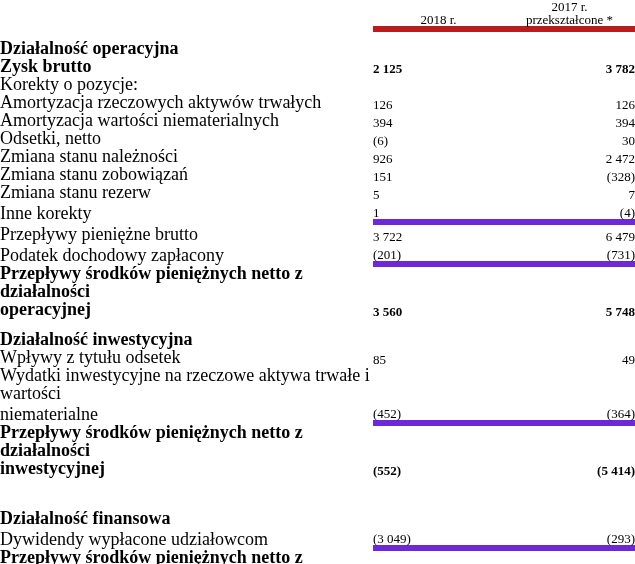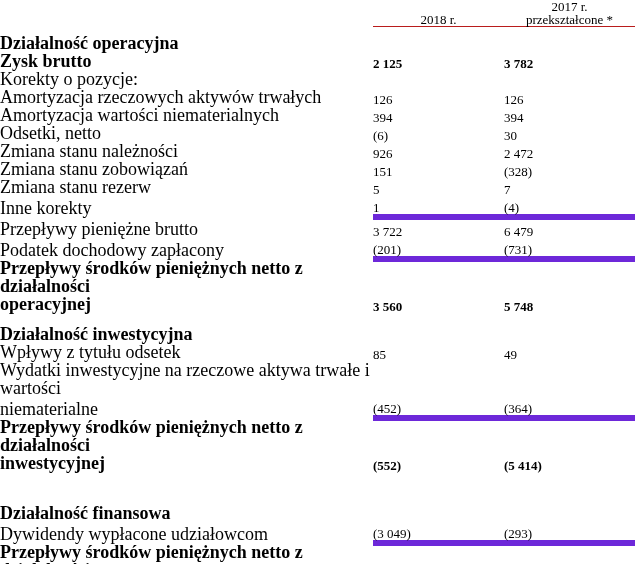--- a/index.html
+++ b/index.html
@@ -42,35 +42,35 @@
     font-size: 18px;
     text-align: left;
   }
   .num {
     padding-right: 28px;
     font-size: 13px;
     white-space: nowrap;
   }
   .num2 {
     padding-right: 22px;
-    text-align: left;
+    text-align: right;
     font-size: 13px;
     white-space: nowrap;
   }
   .b { font-weight: bold; }
 
   
   .hdr-cell {
     text-align: center;
     font-size: 13px;
     line-height: 1.25;
     padding-bottom: 4px;
   }
   .hdr-line {
-    border-bottom: 1px solid #b91c1c;
+    border-bottom: 6px solid #b91c1c;
   }
 
   
   tr.r td { height: 18px; }
   tr.blank td { height: 12px; }
   tr.blank-sm td { height: 7px; }
   tr.blank-lg td { height: 20px; }
 
   
   .rule-top-num {

